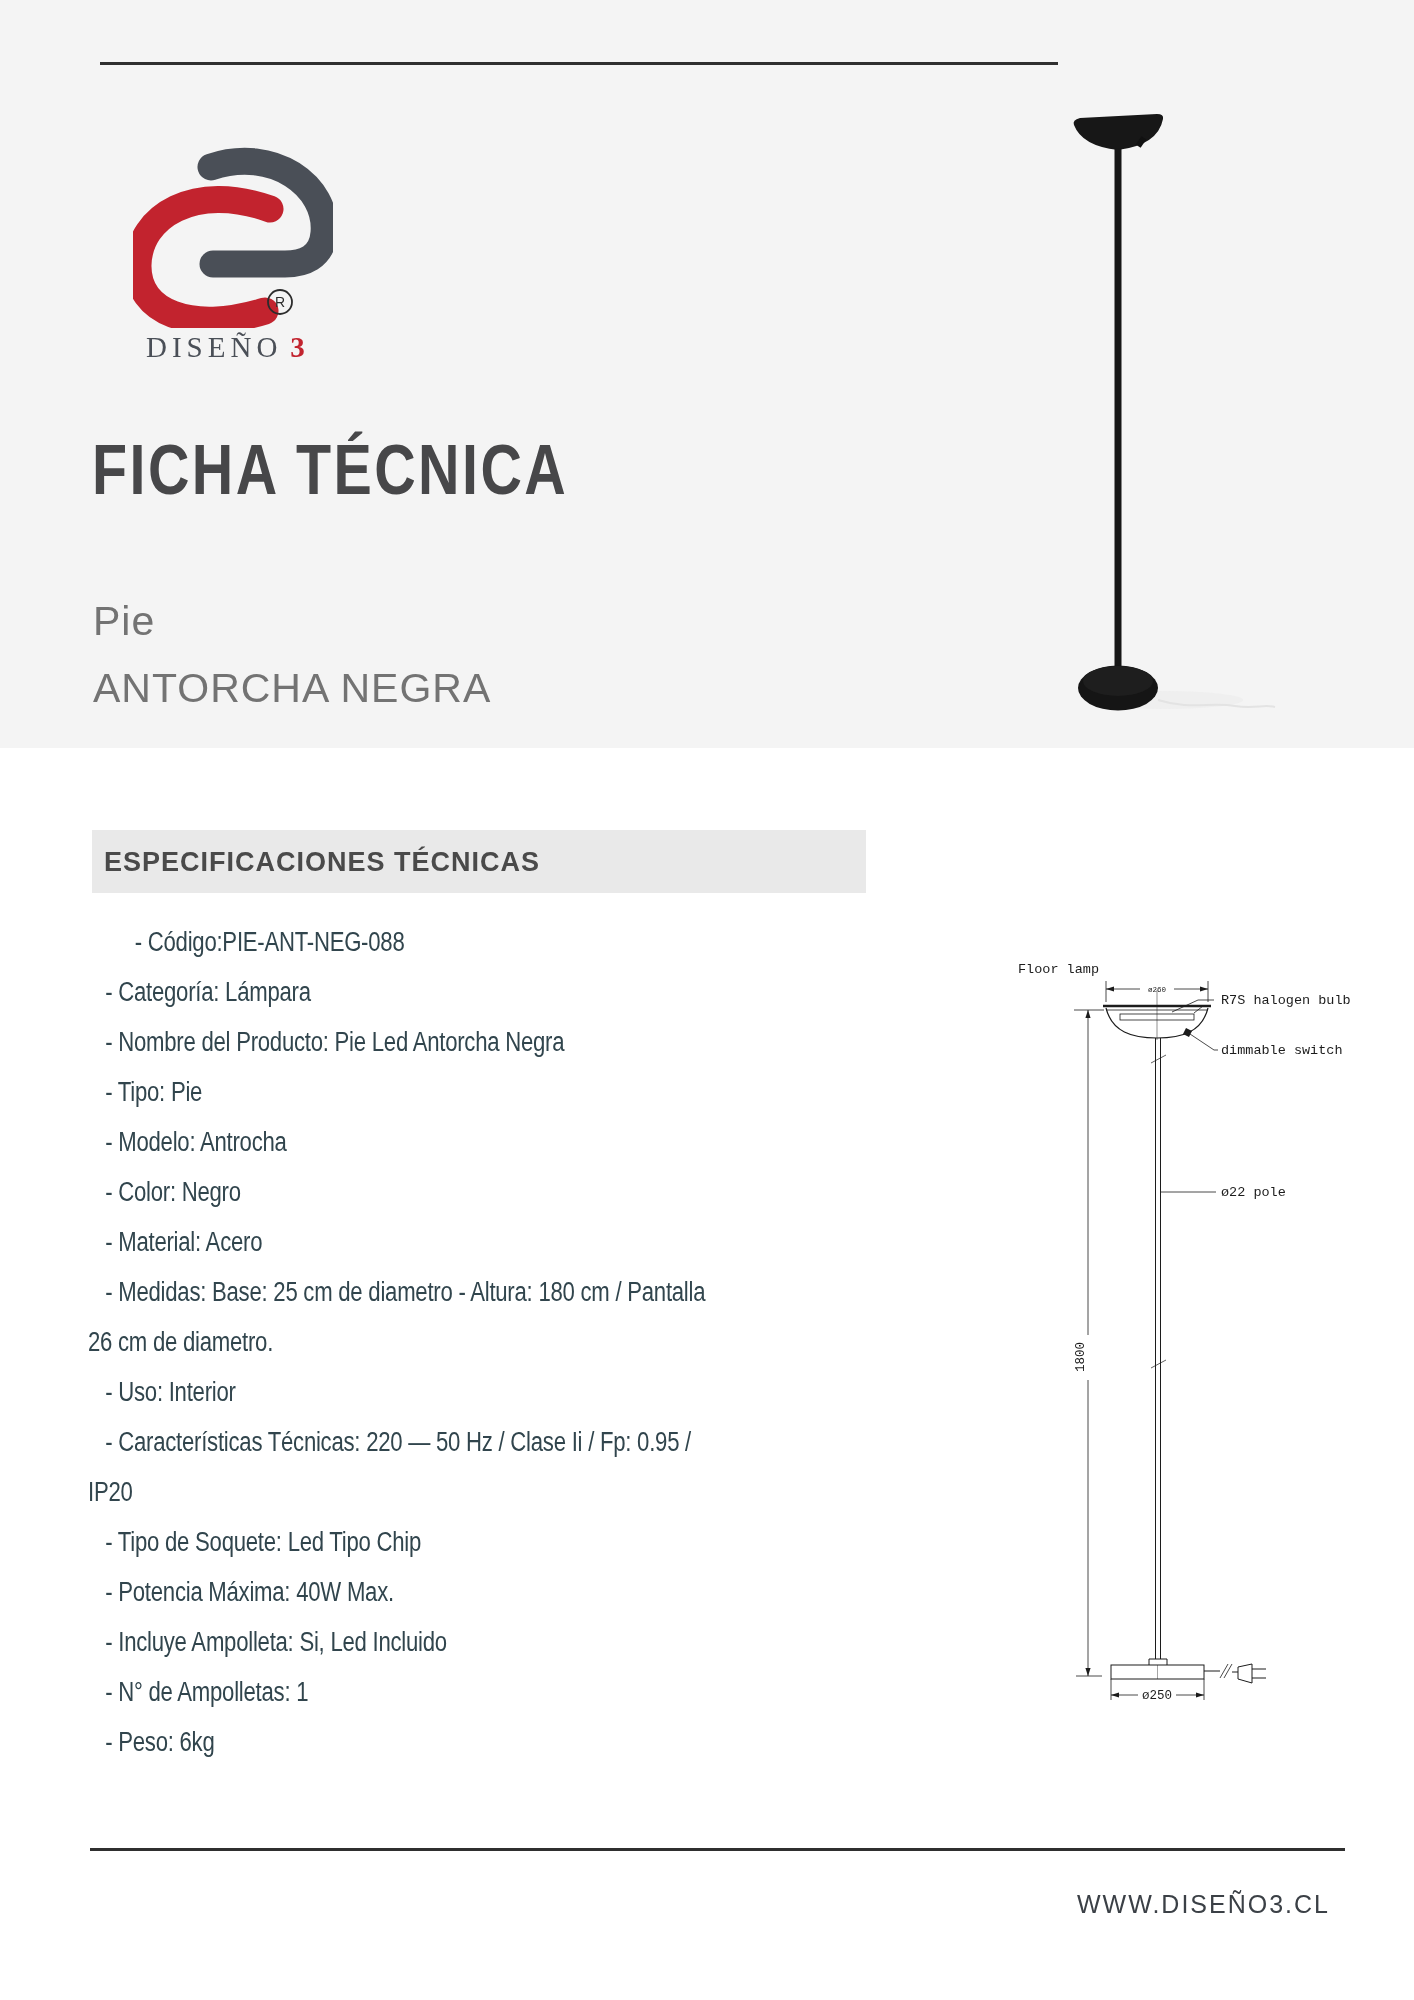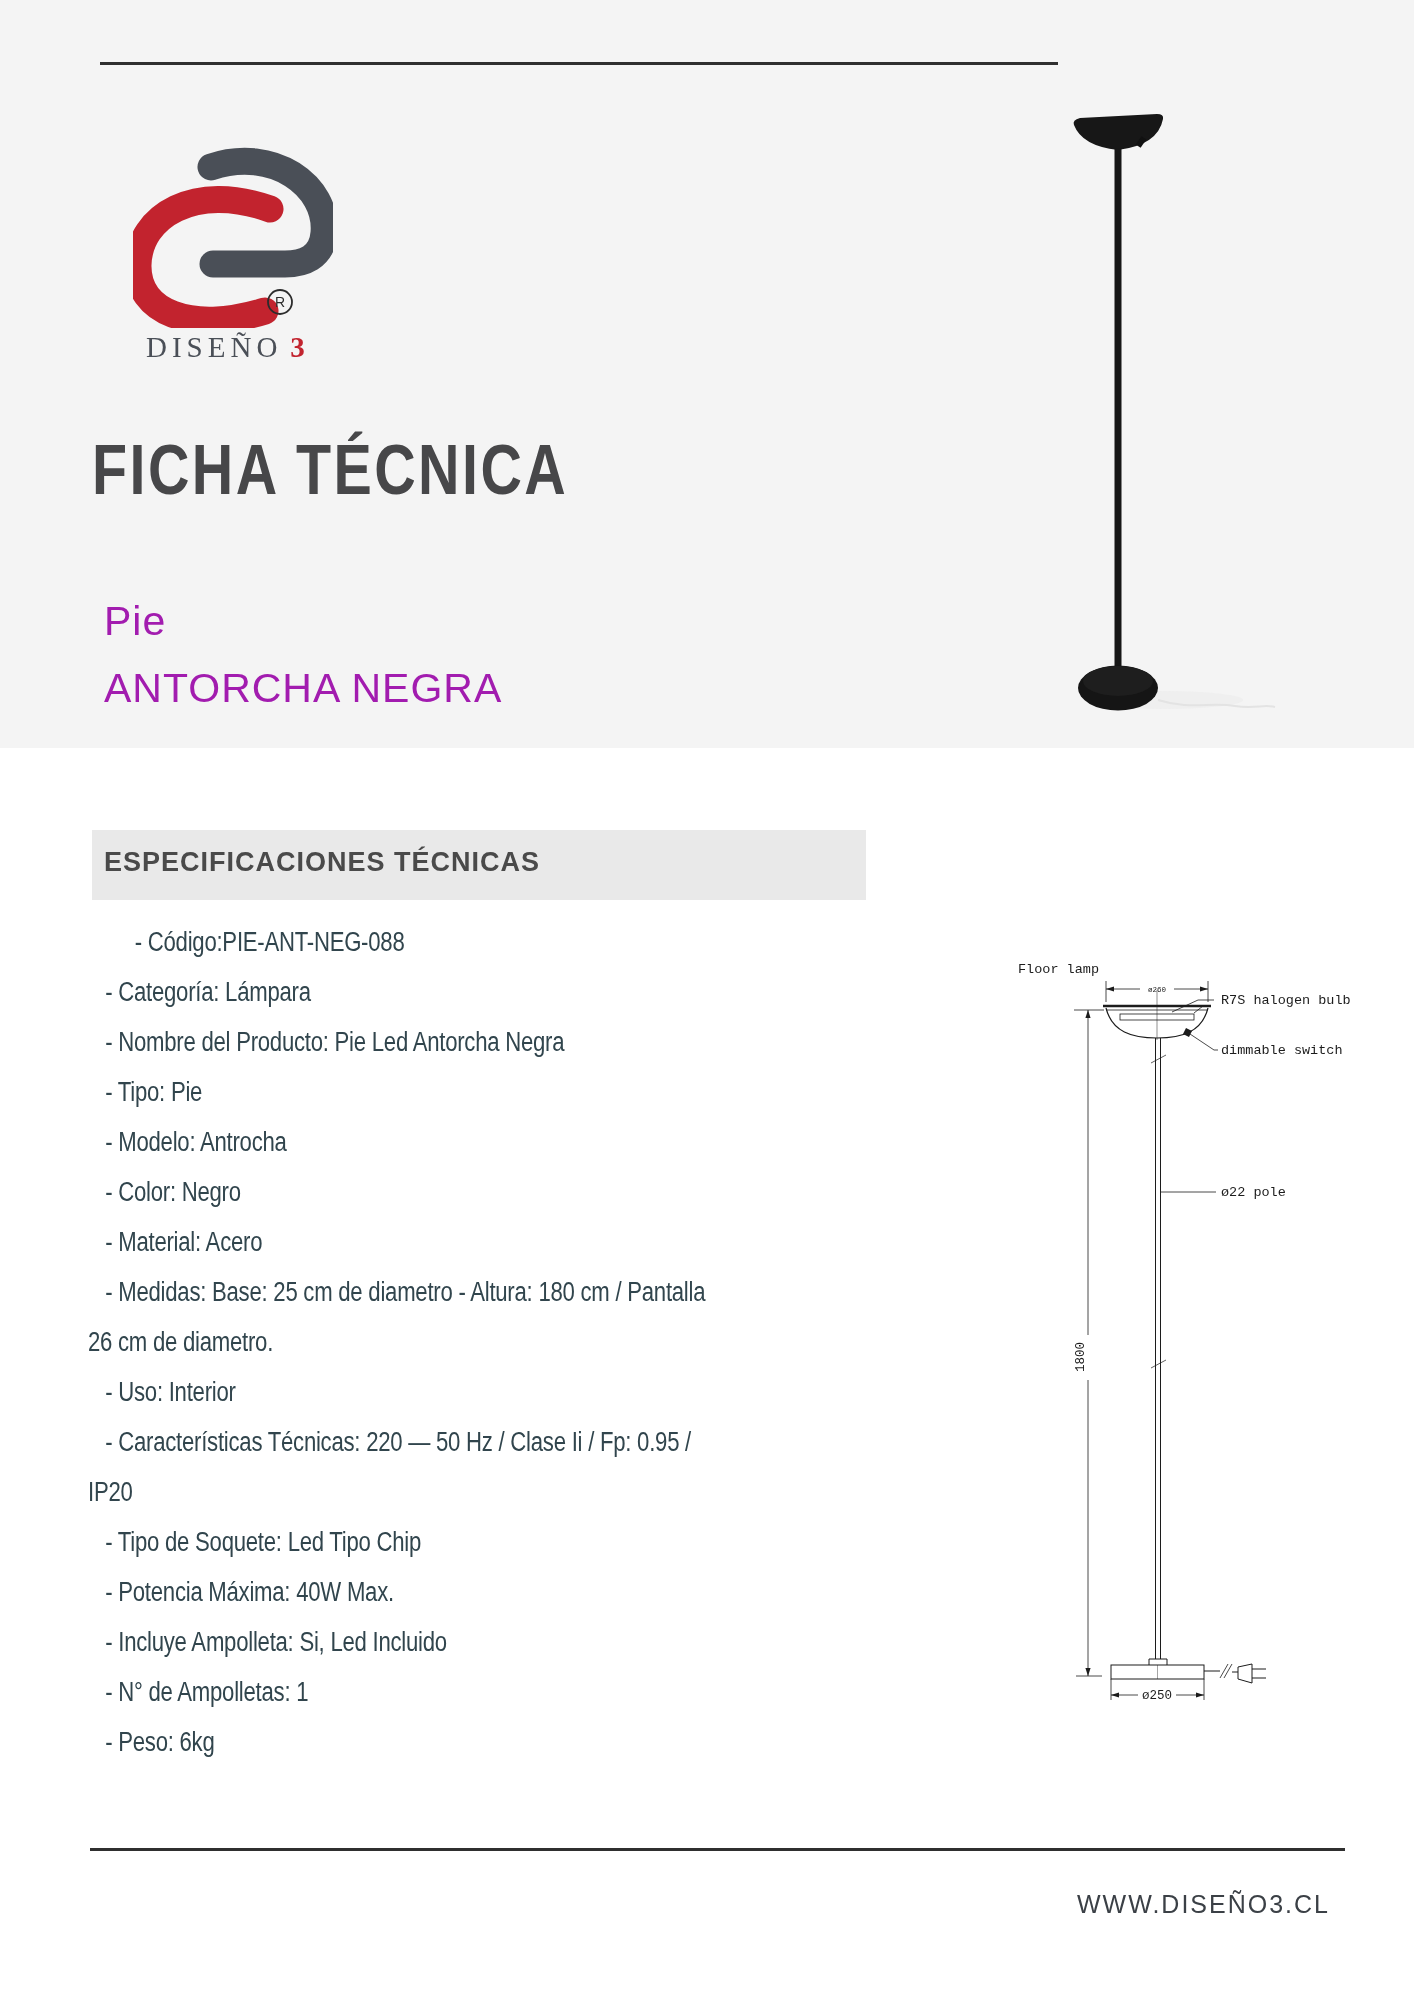--- a/index.html
+++ b/index.html
@@ -8,24 +8,24 @@
   
   .hero{position:absolute;left:0;top:0;width:1414px;height:748px;background:#f4f4f4;}
   .top-rule{position:absolute;left:100px;top:62px;width:958px;height:3px;background:#2f2f2f;}
   .logo-mark{position:absolute;left:133px;top:138px;width:200px;height:190px;}
   .brand{position:absolute;left:146px;top:331px;font-size:29px;letter-spacing:5px;
          color:#4a4f57;font-weight:500;white-space:nowrap;font-family:Liberation Serif, serif;}
   .brand .num{color:#c2232e;margin-left:8px;font-weight:700;}
   .title{position:absolute;left:92px;top:430px;margin:0;font-size:70px;font-weight:700;
          letter-spacing:3px;color:#474749;transform:scaleX(.82);transform-origin:left top;
          white-space:nowrap;}
-  .product{position:absolute;left:104px;top:588px;font-size:41px;color:#a21caf;
+  .product{position:absolute;left:93px;top:588px;font-size:41px;color:#737373;
            line-height:67px;letter-spacing:1px;}
   
-  .spec-bar{position:absolute;left:92px;top:830px;width:774px;height:70px;background:#e9e9e9;
+  .spec-bar{position:absolute;left:92px;top:830px;width:774px;height:63px;background:#e9e9e9;
             font-size:27px;font-weight:700;letter-spacing:1px;color:#4a4a4a;
             line-height:65px;padding-left:12px;box-sizing:border-box;}
   .spec-list{position:absolute;left:88px;top:917px;width:860px;font-size:27px;
              color:#31454d;line-height:50px;letter-spacing:-0.3px;
              transform:scaleX(.82);transform-origin:left top;white-space:nowrap;}
   .indent-code{padding-left:57px;}
   .indent-item{padding-left:21px;}
   .indent-wrap{padding-left:0;}
   
   .lamp-photo{position:absolute;left:1060px;top:110px;width:230px;height:630px;}

